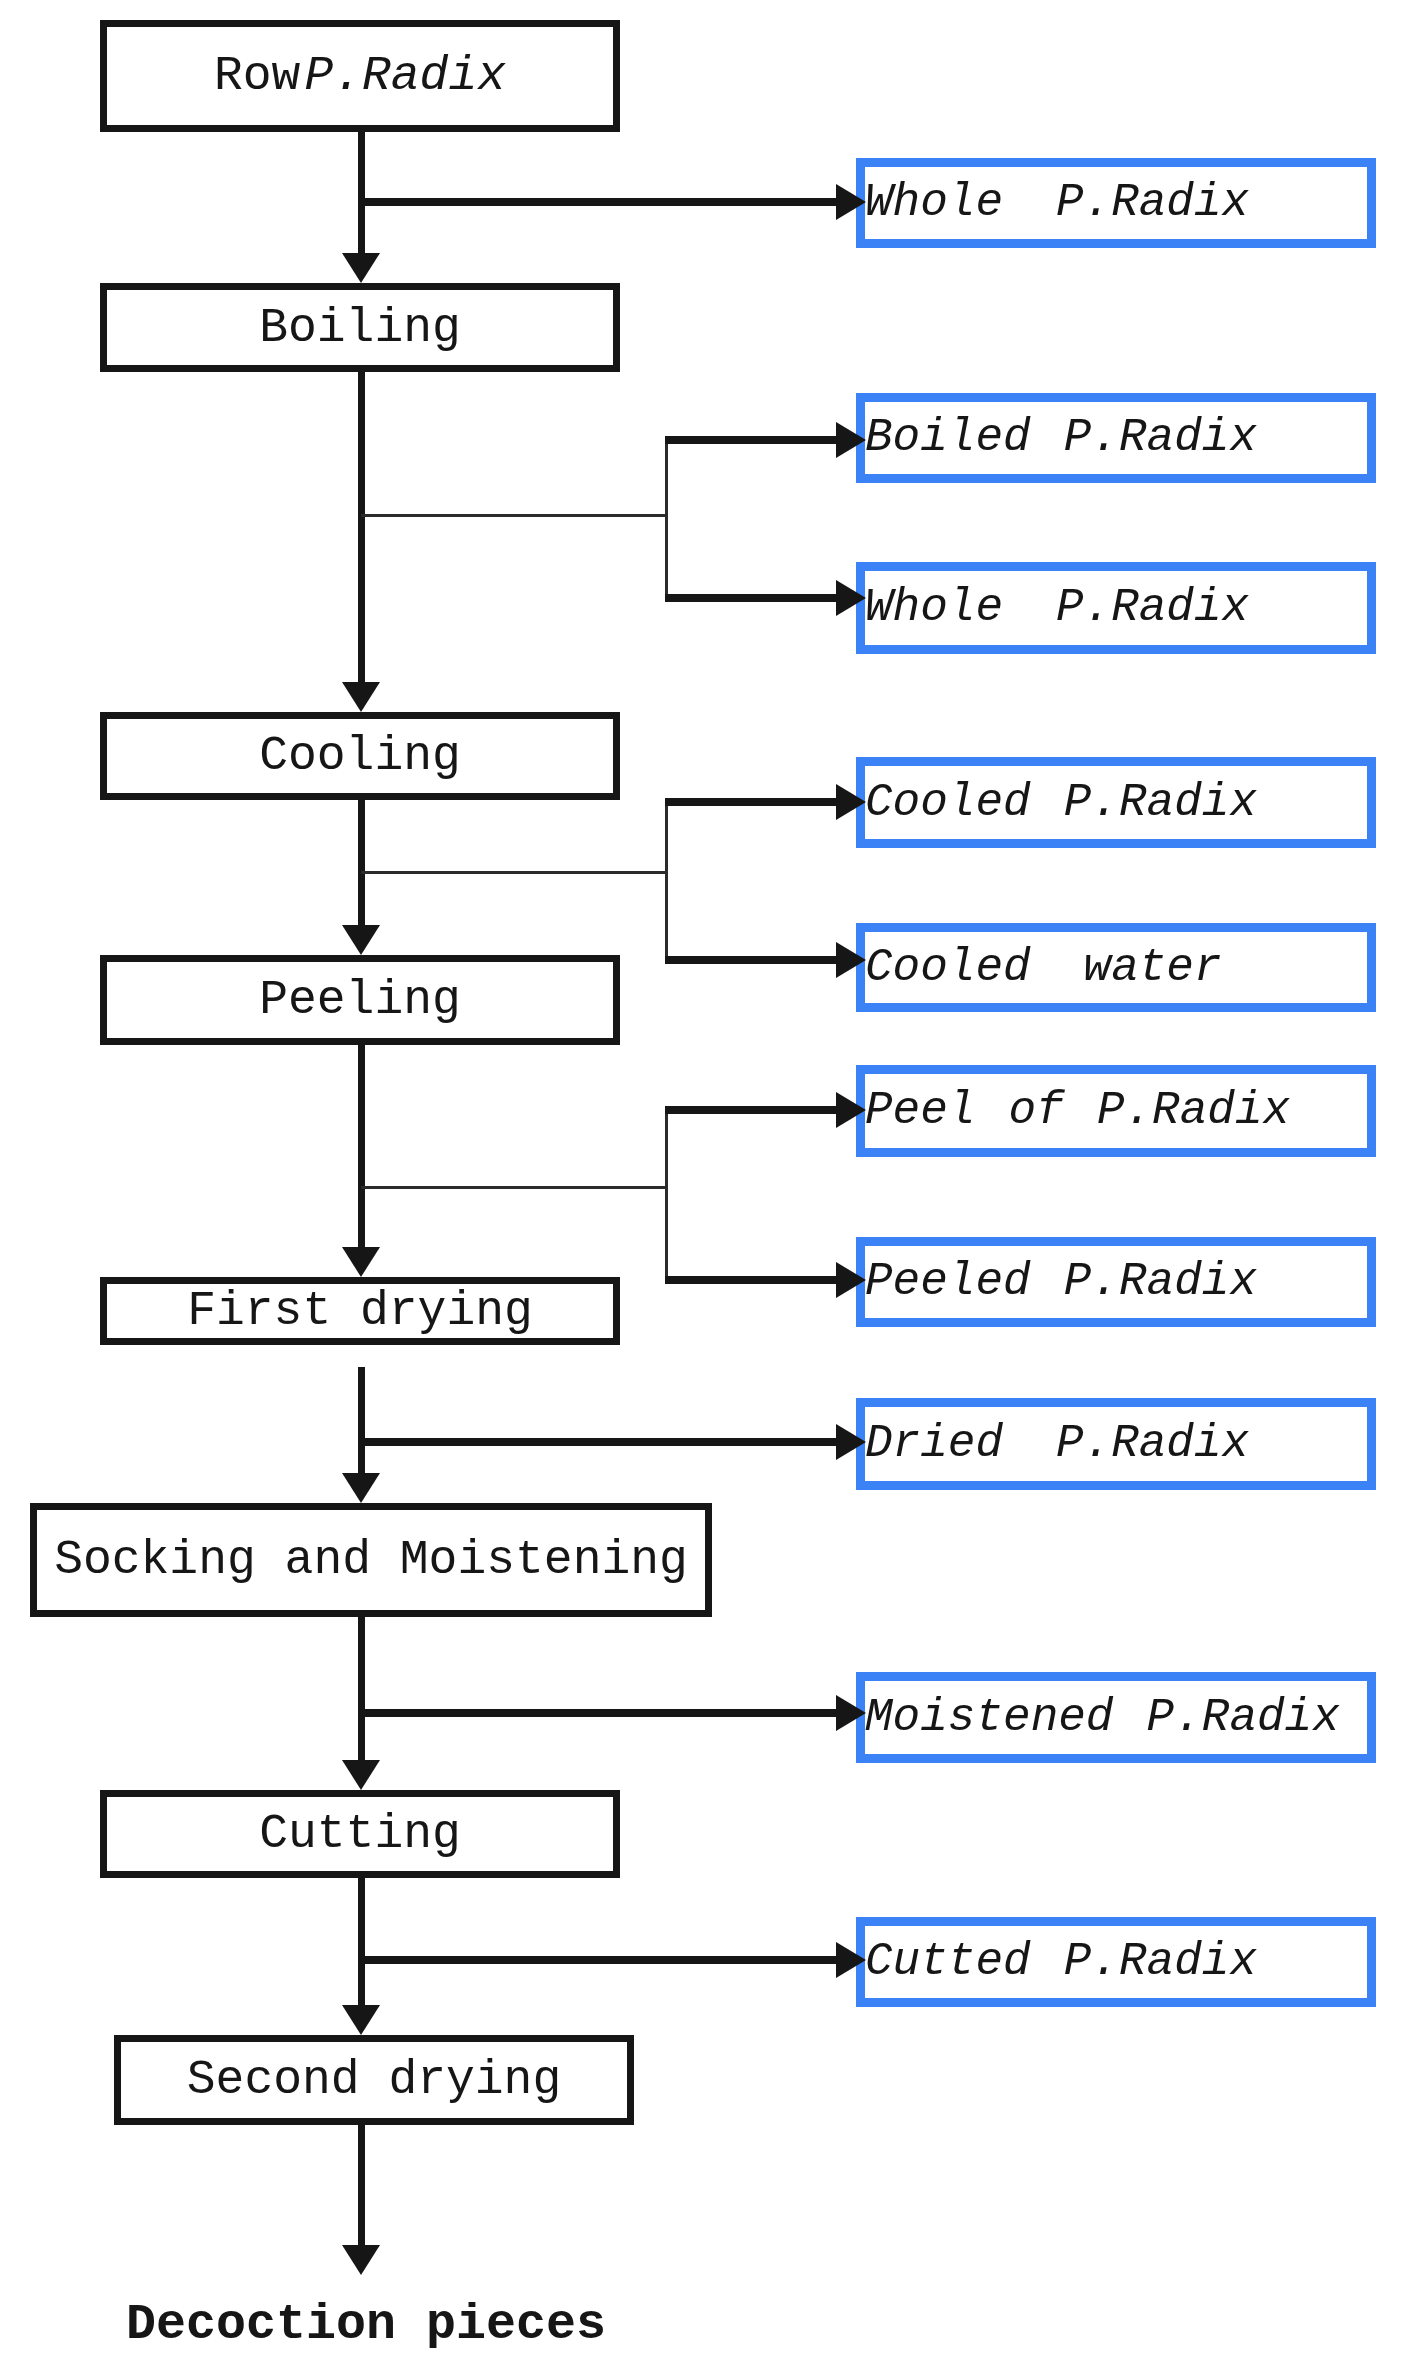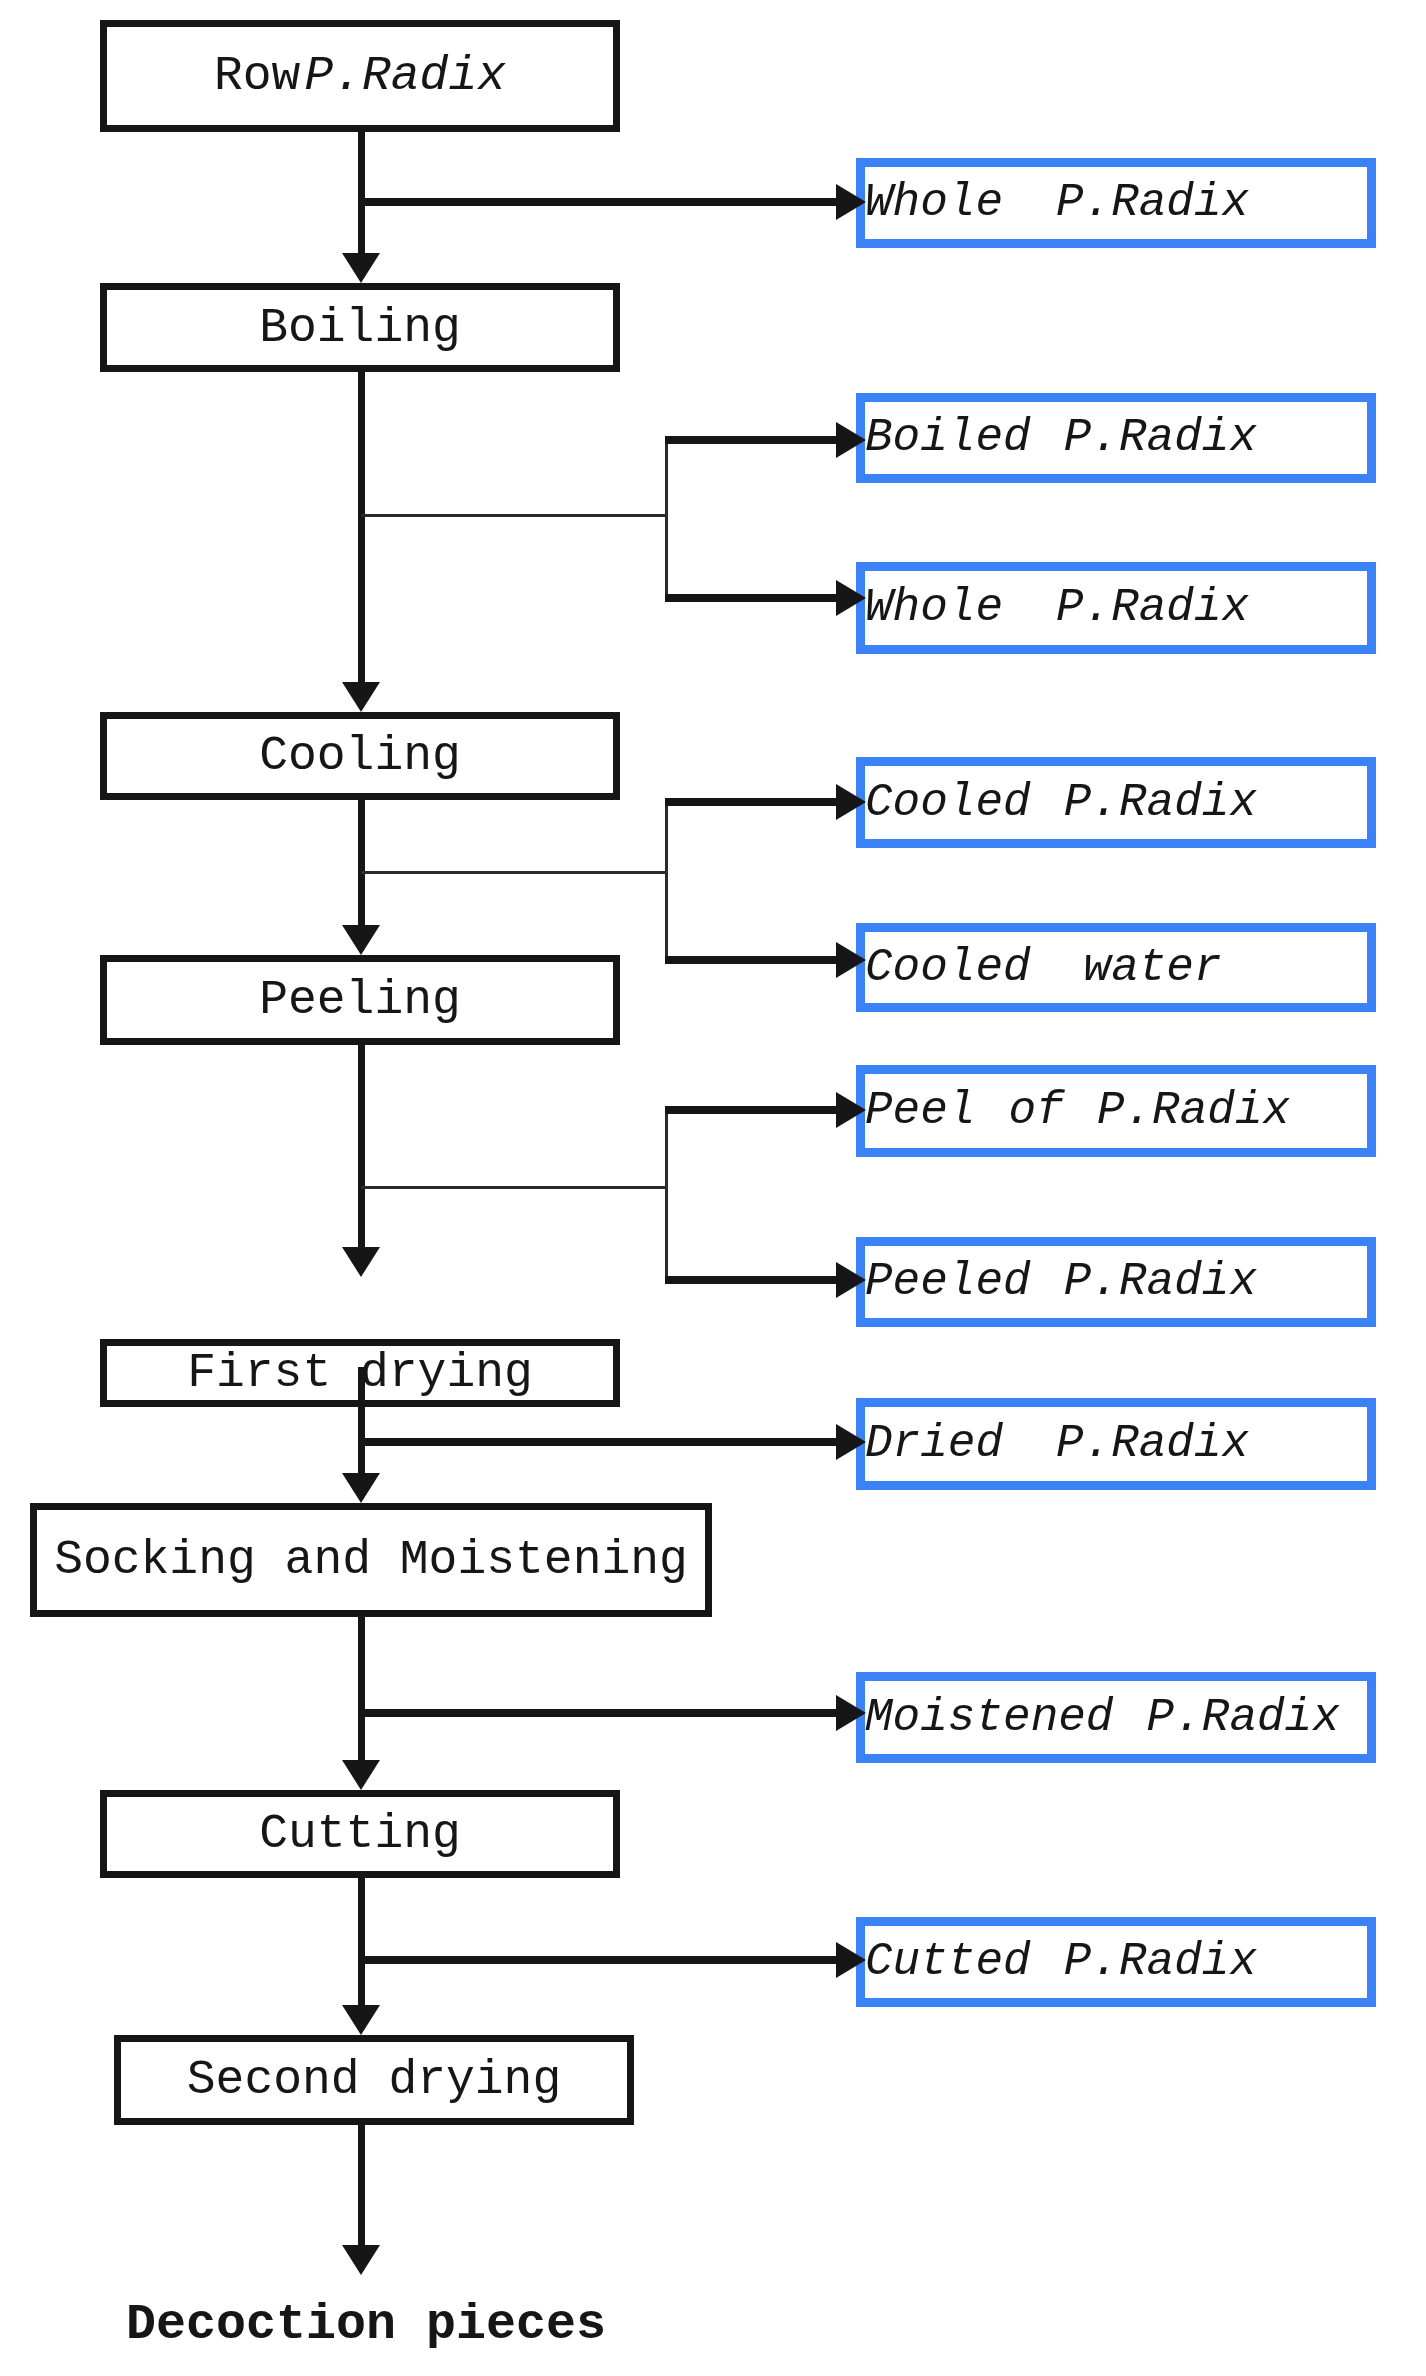--- a/index.html
+++ b/index.html
@@ -85,21 +85,21 @@
   </div>
   <div class="pbox" style="top:283px;height:89px;">
     <span>Boiling</span>
   </div>
   <div class="pbox" style="top:712px;height:88px;">
     <span>Cooling</span>
   </div>
   <div class="pbox" style="top:955px;height:90px;text-align:center;">
     <span>Peeling</span>
   </div>
-  <div class="pbox" style="top:1339px;height:68px;">
+  <div class="pbox" style="top:1277px;height:68px;">
     <span>First drying</span>
   </div>
   <div class="pbox" style="left:22px;width:682px;top:1503px;height:114px;margin-left:8px;">
     <span>Socking and Moistening</span>
   </div>
   <div class="pbox" style="top:1790px;height:88px;">
     <span>Cutting</span>
   </div>
   <div class="pbox" style="top:2035px;height:90px;margin-left:14px;">
     <span>Second drying</span>

